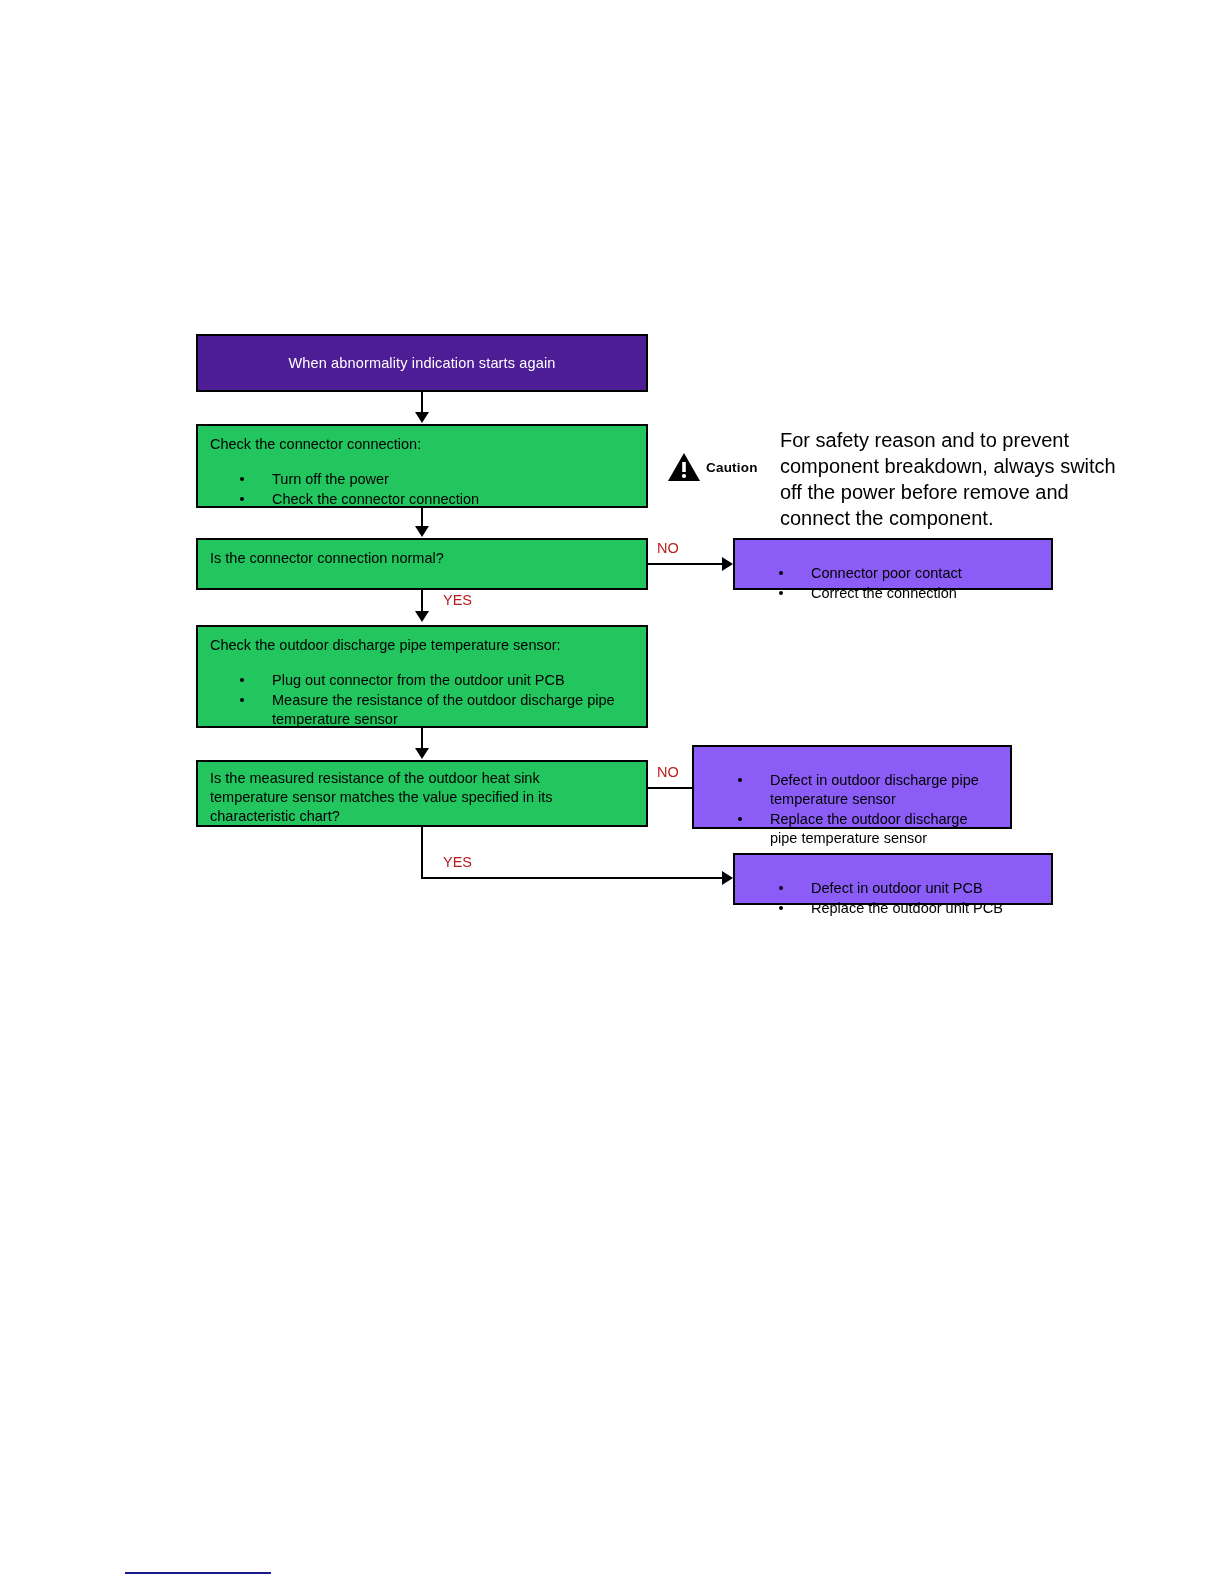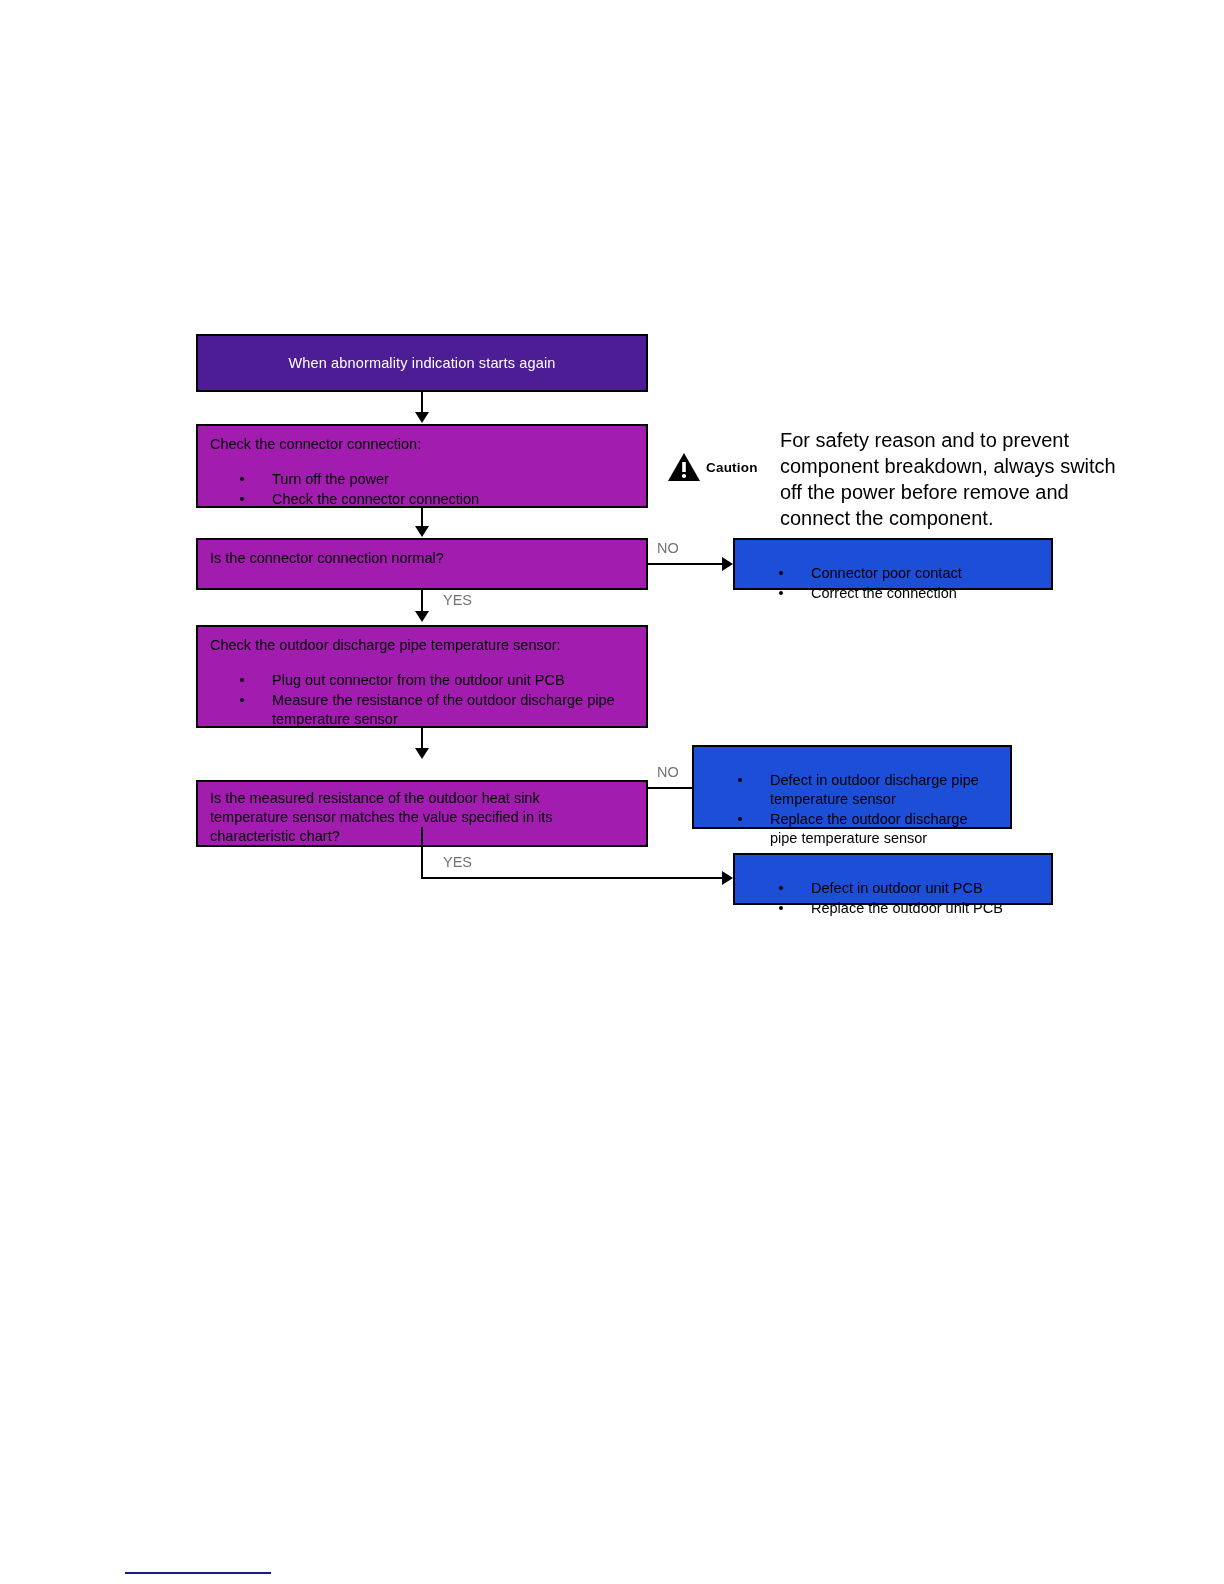--- a/index.html
+++ b/index.html
@@ -21,36 +21,36 @@
     left: 0; top: 0;
     width: 1224px;
     height: 1584px;
   }
 
   
   .box {
     position: absolute;
     box-sizing: border-box;
     border: 2px solid #000000;
-    background: #a21caf;
+    background: #22c55e;
   }
   .box-header {
     background: #4c1d95;
     border: 2px solid #000000;
     display: flex;
     align-items: center;
     justify-content: center;
   }
   .box-header .hdr-text {
     color: #ffffff;
     font-size: 14.5px;
     letter-spacing: 0.15px;
   }
   .box-result {
-    background: #1d4ed8;
+    background: #8b5cf6;
     border: 2px solid #000000;
   }
 
   .box-inner {
     padding: 9px 12px 6px 12px;
     font-size: 14.5px;
     line-height: 1.30;
   }
   .lead {
     margin: 0 0 2px 0;
@@ -110,21 +110,21 @@
     position: absolute;
     width: 0; height: 0;
     border-top: 7px solid transparent;
     border-bottom: 7px solid transparent;
     border-left: 11px solid #000000;
   }
 
   .edge-label {
     position: absolute;
     font-size: 14.5px;
-    color: #737373;
+    color: #b91c1c;
     white-space: nowrap;
   }
   .caution-icon-row {
     position: absolute;
     display: flex;
     align-items: center;
     gap: 5px;
   }
   .tri {
     position: relative;
@@ -224,21 +224,21 @@
       <ul class="bullets">
         <li>Plug out connector from the outdoor unit PCB</li>
         <li style="max-width:400px;">Measure the resistance of the outdoor discharge pipe temperature sensor</li>
       </ul>
     </div>
   </div>
 
   <div class="vline" style="left:421px; top:728px; height:24px;"></div>
   <div class="arrow-down" style="left:415px; top:748px;"></div>
 
-  <div class="box" style="left:196px; top:760px; width:452px; height:67px;margin-top:20px;">
+  <div class="box" style="left:196px; top:760px; width:452px; height:67px;">
     <div class="box-inner" style="padding-top:7px;">
       <div>Is the measured resistance of the outdoor heat sink</div>
       <div>temperature sensor matches the value specified in its</div>
       <div>characteristic chart?</div>
     </div>
   </div>
 
   <div class="hline" style="left:648px; top:787px; width:78px;"></div>
   <div class="arrow-right" style="left:722px; top:781px;"></div>
   <div class="edge-label" style="left:657px; top:764px;">NO</div>

